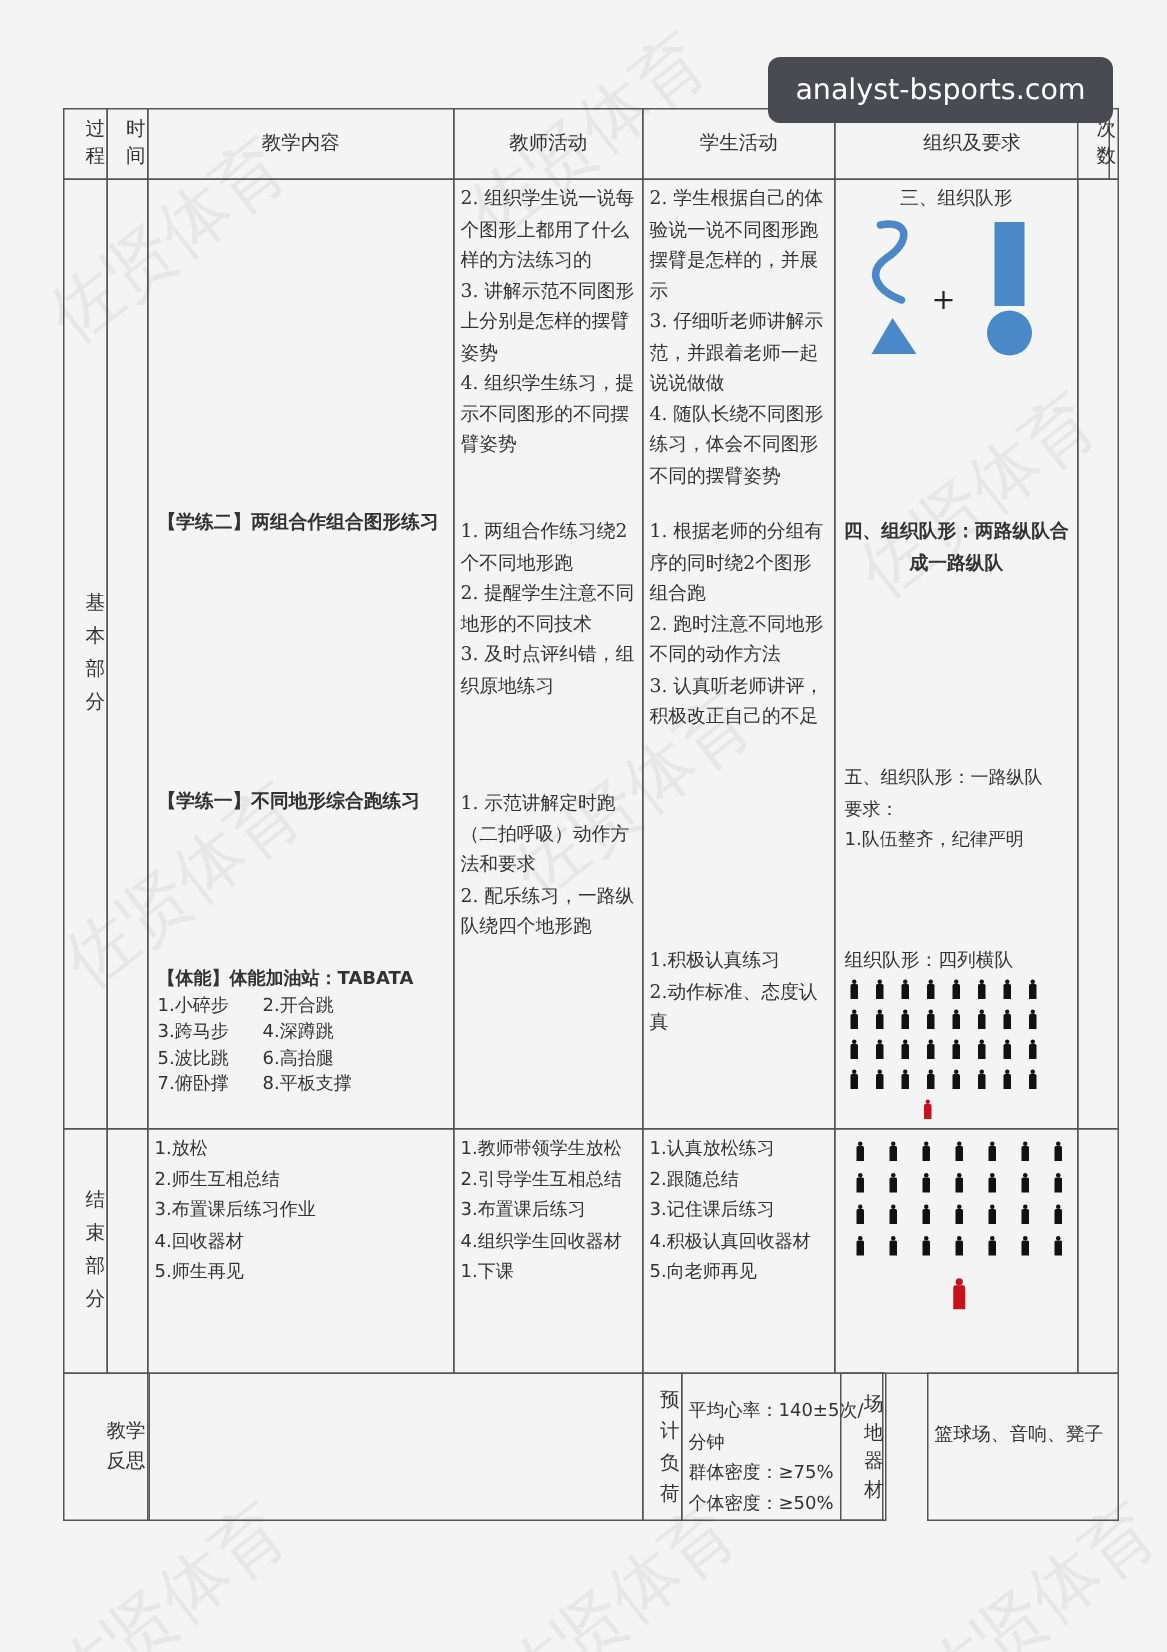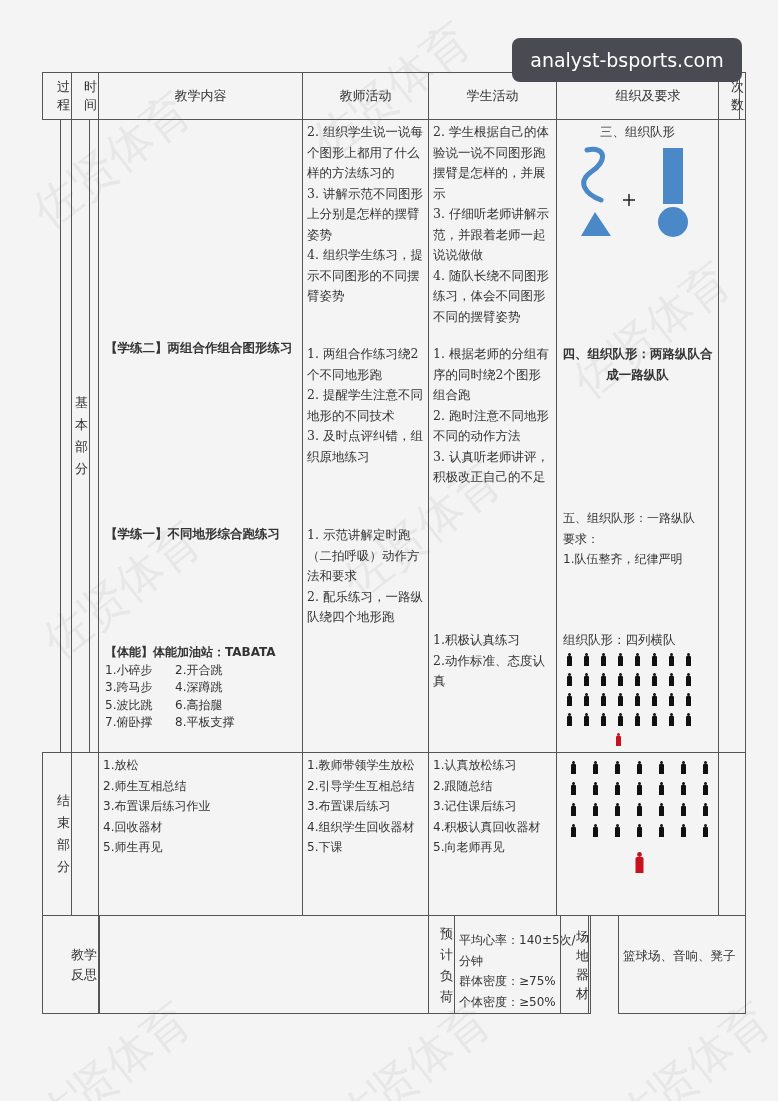--- a/index.html
+++ b/index.html
@@ -44,21 +44,21 @@
     <span style="width:14px;line-height:18px;">时间</span>
   </div>
 <div class="cell hdr" style="left:98px;top:72px;width:205px;height:48px;">教学内容</div>
 <div class="cell hdr" style="left:302px;top:72px;width:127px;height:48px;">教师活动</div>
 <div class="cell hdr" style="left:428px;top:72px;width:129px;height:48px;">学生活动</div>
 <div class="cell hdr" style="left:556px;top:72px;width:184px;height:48px;">组织及要求</div>
 <div class="cell vert" style="left:718px;top:72px;width:28px;height:48px;">
     <span style="width:14px;line-height:18px;">次数</span>
   </div>
 
-<div class="cell vert" style="left:42px;top:119px;width:30px;height:634px;margin-left:18px;">
+<div class="cell vert" style="left:42px;top:119px;width:30px;height:634px;">
     <span style="width:14px;line-height:22px;">基本部分</span>
   </div>
 <div class="cell" style="left:71px;top:119px;width:28px;height:634px;"></div>
 <div class="cell" style="left:98px;top:119px;width:205px;height:634px;">
   <div style="position:absolute;left:6px;top:218px;width:192px;font-weight:bold;">【学练二】两组合作组合图形练习</div>
   <div style="position:absolute;left:6px;top:404px;width:196px;font-weight:bold;">【学练一】不同地形综合跑练习</div>
   <div style="position:absolute;left:6px;top:524px;width:196px;font-family:'DejaVu Sans',sans-serif;font-size:12px;line-height:17.5px;">
     <div class="bold"><span>【体能】</span><span>体能加油站：</span><span>TABATA</span></div>
     <div style="display:grid;grid-template-columns:70px 100px;">
       <span>1.小碎步</span>
@@ -180,21 +180,21 @@
   <span class="line">2.师生互相总结</span>
   <span class="line">3.布置课后练习作业</span>
   <span class="line">4.回收器材</span>
   <span class="line">5.师生再见</span>
 </div>
 <div class="cell txt" style="left:302px;top:752px;width:127px;height:164px;font-family:'DejaVu Sans',sans-serif;font-size:12px;">
   <span class="line">1.教师带领学生放松</span>
   <span class="line">2.引导学生互相总结</span>
   <span class="line">3.布置课后练习</span>
   <span class="line">4.组织学生回收器材</span>
-  <span class="line">5.下课</span>
+  <span class="line">1.下课</span>
 </div>
 <div class="cell txt" style="left:428px;top:752px;width:129px;height:164px;font-family:'DejaVu Sans',sans-serif;font-size:12px;">
   <span class="line">1.认真放松练习</span>
   <span class="line">2.跟随总结</span>
   <span class="line">3.记住课后练习</span>
   <span class="line">4.积极认真回收器材</span>
   <span class="line">5.向老师再见</span>
 </div>
 <div class="cell" style="left:556px;top:752px;width:163px;height:164px;">
   <div style="padding:6px 0 0 10px;">

